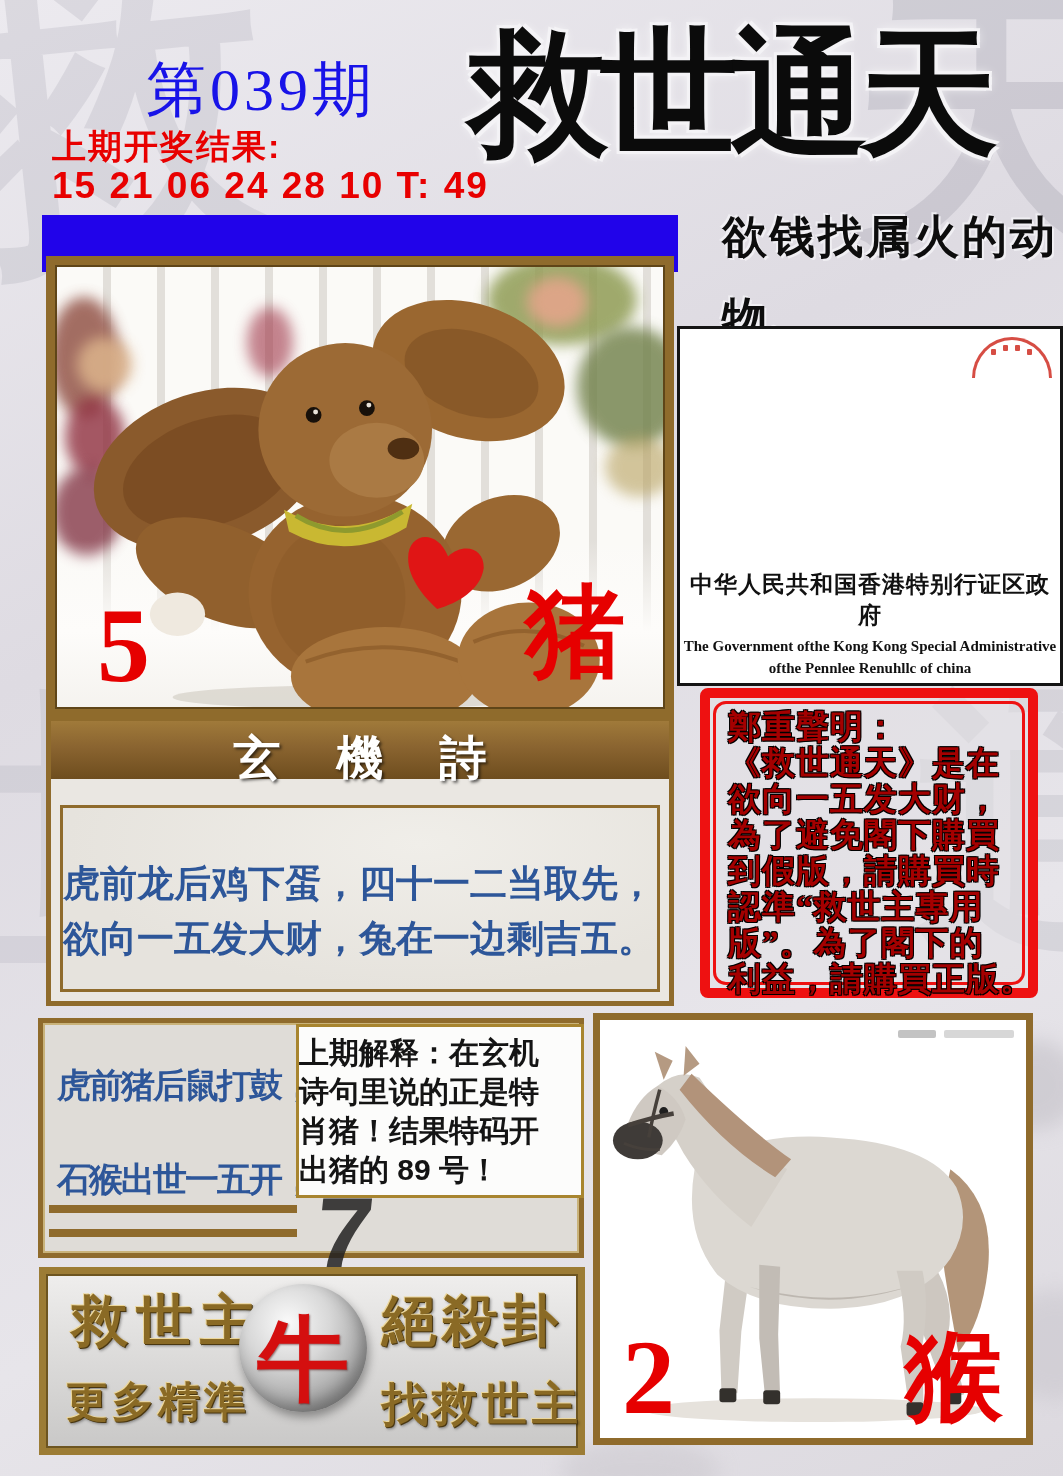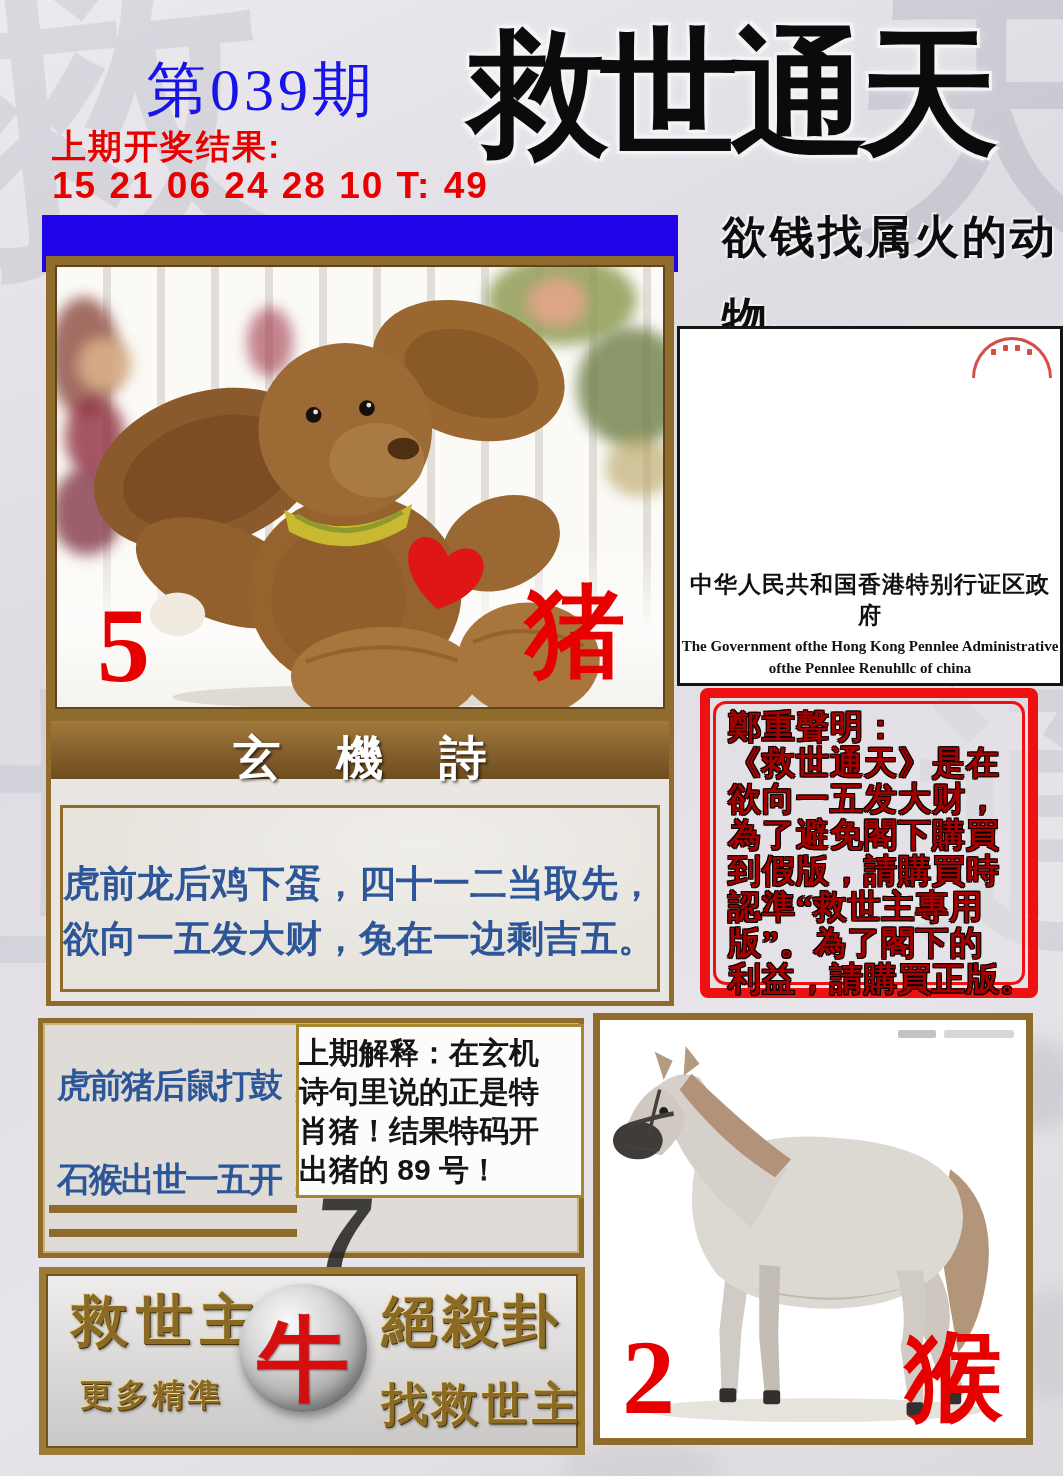--- a/index.html
+++ b/index.html
@@ -110,21 +110,21 @@
   
   .banner{position:absolute;z-index:3;left:39px;top:1267px;width:546px;height:188px;
          box-sizing:border-box;border:7px solid #9c7c35;
          background:linear-gradient(180deg,#efeeed 0%,#dddcdb 45%,#c9c8c7 100%);
          box-shadow:inset 0 0 0 2px #6d5520;}
   .gold-text{position:absolute;font-weight:bold;font-family:"Liberation Serif",serif;
          color:#8a6a25;white-space:nowrap;
          text-shadow:-1px -1px 0 #ecd79b,1px 1px 0 #4a3710,2px 2px 3px rgba(0,0,0,.4);}
   .bt-tl{left:26px;top:10px;font-size:56px;letter-spacing:8px;}
   .bt-tr{left:336px;top:10px;font-size:56px;letter-spacing:4px;}
-  .bt-bl{left:34px;top:100px;font-size:32px;letter-spacing:4px;}
+  .bt-bl{left:20px;top:100px;font-size:42px;letter-spacing:4px;}
   .bt-br{left:336px;top:100px;font-size:46px;letter-spacing:4px;}
   .sphere{position:absolute;left:193px;top:10px;width:128px;height:128px;border-radius:50%;
          background:radial-gradient(circle at 38% 30%,#fafafa 0%,#d8d8d8 35%,#9c9c9c 75%,#6f6f6f 100%);
          box-shadow:2px 5px 10px rgba(0,0,0,.35), inset -6px -8px 14px rgba(0,0,0,.25);}
   .sphere-char{position:absolute;left:0;right:0;top:14px;text-align:center;font-size:92px;
          font-weight:bold;color:#d40f0f;font-family:"Liberation Serif",serif;
          text-shadow:1px 1px 2px rgba(60,0,0,.5);}
   
   .horse-box{position:absolute;z-index:3;left:593px;top:1013px;width:440px;height:432px;
          box-sizing:border-box;border:7px solid #8f6b2c;background:#fff;}
@@ -213,21 +213,21 @@
   </div>
 
   <div class="gov-box">
     <div class="seal-arc">
       <span class="seal-dot sd1"></span>
       <span class="seal-dot sd2"></span>
       <span class="seal-dot sd3"></span>
       <span class="seal-dot sd4"></span>
     </div>
     <div class="gov-cn">中华人民共和国香港特别行证区政府</div>
-    <div class="gov-en gov-en1">The Government ofthe Hong Kong Pennlee Administrative</div>
+    <div class="gov-en gov-en1">The Government ofthe Kong Kong Special Administrative</div>
     <div class="gov-en gov-en2">ofthe Pennlee Renuhllc of china</div>
   </div>
 
   <div class="decl-box">
     <div class="decl-inner">
       <span class="decl-line">鄭重聲明：</span>
       <span class="decl-line">《救世通天》是在</span>
       <span class="decl-line">欲向一五发大财，</span>
       <span class="decl-line">為了避免閣下購買</span>
       <span class="decl-line">到假版，請購買時</span>

